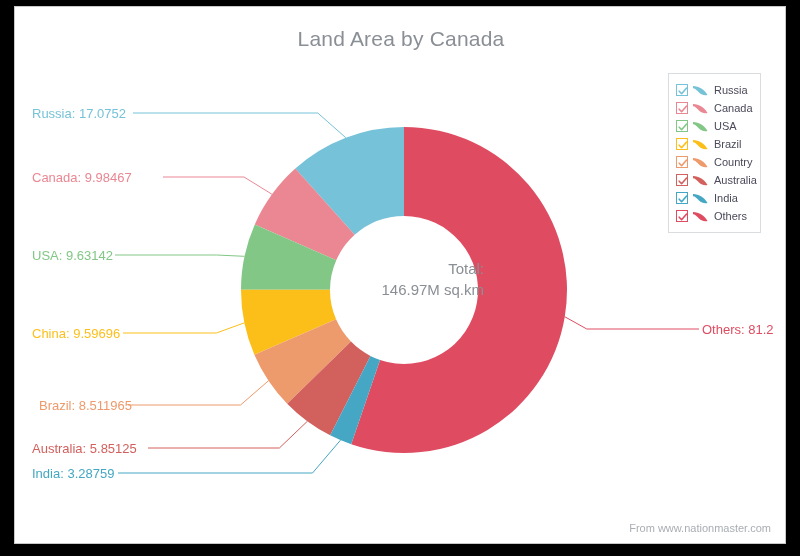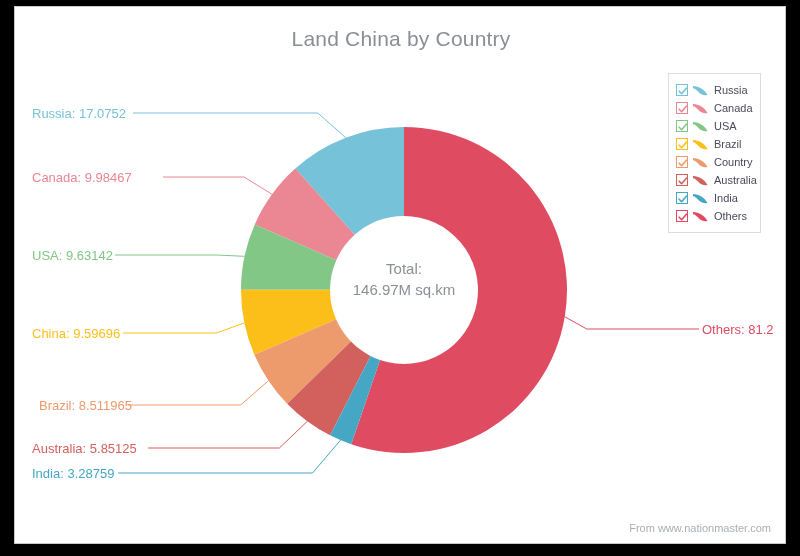--- a/index.html
+++ b/index.html
@@ -42,21 +42,21 @@
     top: 103px;
     width: 340px;
     height: 360px;
   }
   #donut-svg { display: block; }
   #center-total {
     position: absolute;
     left: 90px;
     top: 148px;
     width: 160px;
-    text-align: center;
+    text-align: right;
     font-size: 15px;
     line-height: 21px;
     color: #8a8f95;
     pointer-events: none;
   }
   
   .pie-label {
     position: absolute;
     font-size: 13px;
     white-space: nowrap;
@@ -108,21 +108,21 @@
     bottom: 9px;
     font-size: 11px;
     color: #a9aeb3;
   }
 </style>
 </head>
 <body>
 
 <div id="chart-frame">
 
-  <div id="chart-title">Land China by Country</div>
+  <div id="chart-title">Land Area by Canada</div>
 
   <div id="donut-wrap">
     <svg id="donut-svg" width="340" height="360" viewBox="0 0 340 360">
       <g id="slices">
           <path d="M170 17 A163 163 0 1 1 117.2245149308013 334.2198047454048 L146.04057733054782 250.01389908687088 A74 74 0 1 0 170 106 Z" fill="#df4c61"></path>
           <path d="M61.30425968903978 58.53298374351867 A163 163 0 0 1 170 17 L170 106 A74 74 0 0 0 120.65346758888923 124.85546501239497 Z" fill="#76c2d8"></path>
           <path d="M20.769307374744074 114.43171209657528 A163 163 0 0 1 61.30425968903978 58.53298374351867 L120.65346758888923 124.85546501239497 A74 74 0 0 0 102.25109659957707 150.23280181071516 Z" fill="#ea8793"></path>
           <path d="M7.000408563539082 179.63504582915567 A163 163 0 0 1 20.769307374744074 114.43171209657528 L102.25109659957707 150.23280181071516 A74 74 0 0 0 96.00018548283369 179.83431528440195 Z" fill="#82c785"></path>
           <path d="M20.381746292541806 244.6790395532484 A163 163 0 0 1 7.000408563539082 179.63504582915567 L96.00018548283369 179.83431528440195 A74 74 0 0 0 102.07514862360793 209.3634903493275 Z" fill="#fcbf19"></path>
           <path d="M53.19862483425074 293.6944974894999 A163 163 0 0 1 20.381746292541806 244.6790395532484 L102.07514862360793 209.3634903493275 A74 74 0 0 0 116.9736088204574 231.61590683572388 Z" fill="#ed9a6c"></path>

